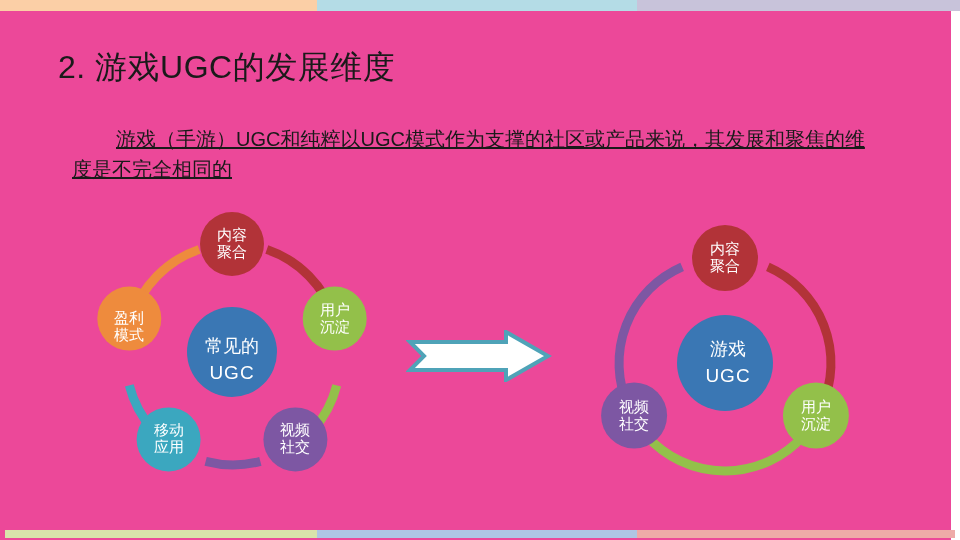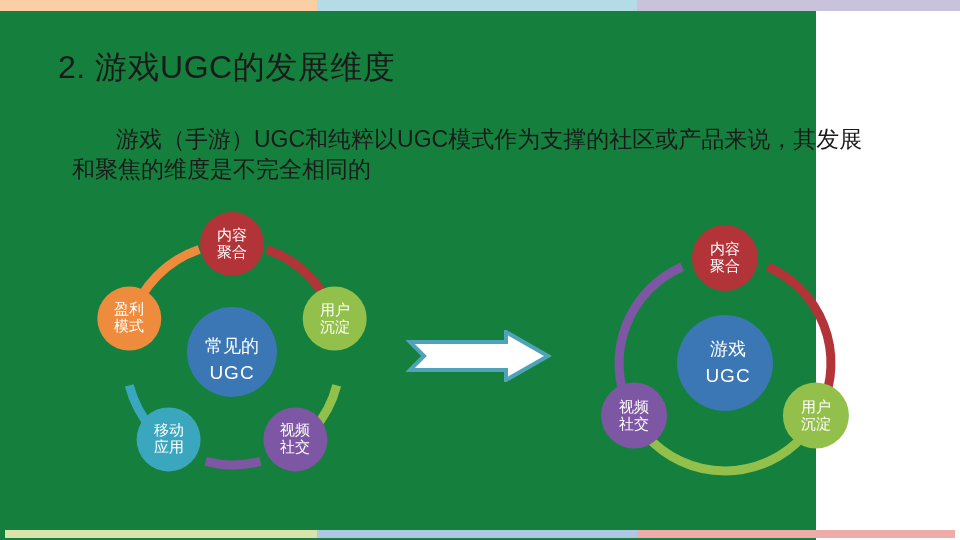--- a/index.html
+++ b/index.html
@@ -4,21 +4,21 @@
 <title>游戏UGC的发展维度</title>
 <style>
   * { margin:0; padding:0; box-sizing:border-box; }
   html, body { width:960px; height:540px; }
   body {
     font-family:"Liberation Sans","DejaVu Sans",sans-serif;
     background:#ffffff;
     position:relative;
     overflow:hidden;
   }
-  .slide { position:absolute; inset:0; width:816px; height:540px; background:#15803d; }
+  .slide { position:absolute; inset:0; width:951px; height:540px; background:#ec4899; }
 
   
   .topbar { position:absolute; top:0; left:0; width:960px; height:11px; display:flex; }
   .topbar .seg-a { width:317px; background:#fbcfa6; }
   .topbar .seg-b { width:320px; background:#b4dce6; }
   .topbar .seg-c { flex:1; background:#c8c3da; }
 
   .bottombar { position:absolute; top:530px; left:5px; width:950px; height:8px; display:flex; }
   .bottombar .seg-a { width:312px; background:#d9e3ab; }
   .bottombar .seg-b { width:320px; background:#afc6e4; }
@@ -27,22 +27,23 @@
   
   .title {
     position:absolute; left:58px; top:46px;
     font-size:32px; font-weight:400; color:#1a1a1a;
     letter-spacing:0.5px; white-space:nowrap;
   }
 
   
   .body-text {
     position:absolute; left:72px; top:124px; width:800px;
-    font-size:23px; line-height:30px; color:#1a1a1a;
+    font-size:20px; line-height:30px; color:#1a1a1a;
     text-indent:44px;
+    text-decoration:underline;
   }
 
   
   .diagram { position:absolute; }
   .diagram svg { display:block; overflow:visible; }
 
   .node-label {
     position:absolute; transform:translate(-50%,-50%);
     text-align:center; color:#ffffff; pointer-events:none;
     line-height:1.12; white-space:nowrap;
@@ -113,21 +114,21 @@
       <div>沉淀</div>
     </div>
     <div class="node-label small" style="left:203px; top:227px;">
       <div>视频</div>
       <div>社交</div>
     </div>
     <div class="node-label small" style="left:77px; top:227px;">
       <div>移动</div>
       <div>应用</div>
     </div>
-    <div class="node-label small" style="left:37px; top:106px;">
+    <div class="node-label small" style="left:37px; top:115px;">
       <div>盈利</div>
       <div>模式</div>
     </div>
   </div>
 
   <div class="arrow">
     <svg width="146" height="52" viewBox="0 0 146 52" aria-hidden="true">
       <path d="M 4 12 L 100 12 L 100 2 L 142 26 L 100 50 L 100 40 L 4 40 L 18 26 Z" fill="#ffffff" stroke="#4fa3b8" stroke-width="4" stroke-linejoin="miter"></path>
     </svg>
   </div>

